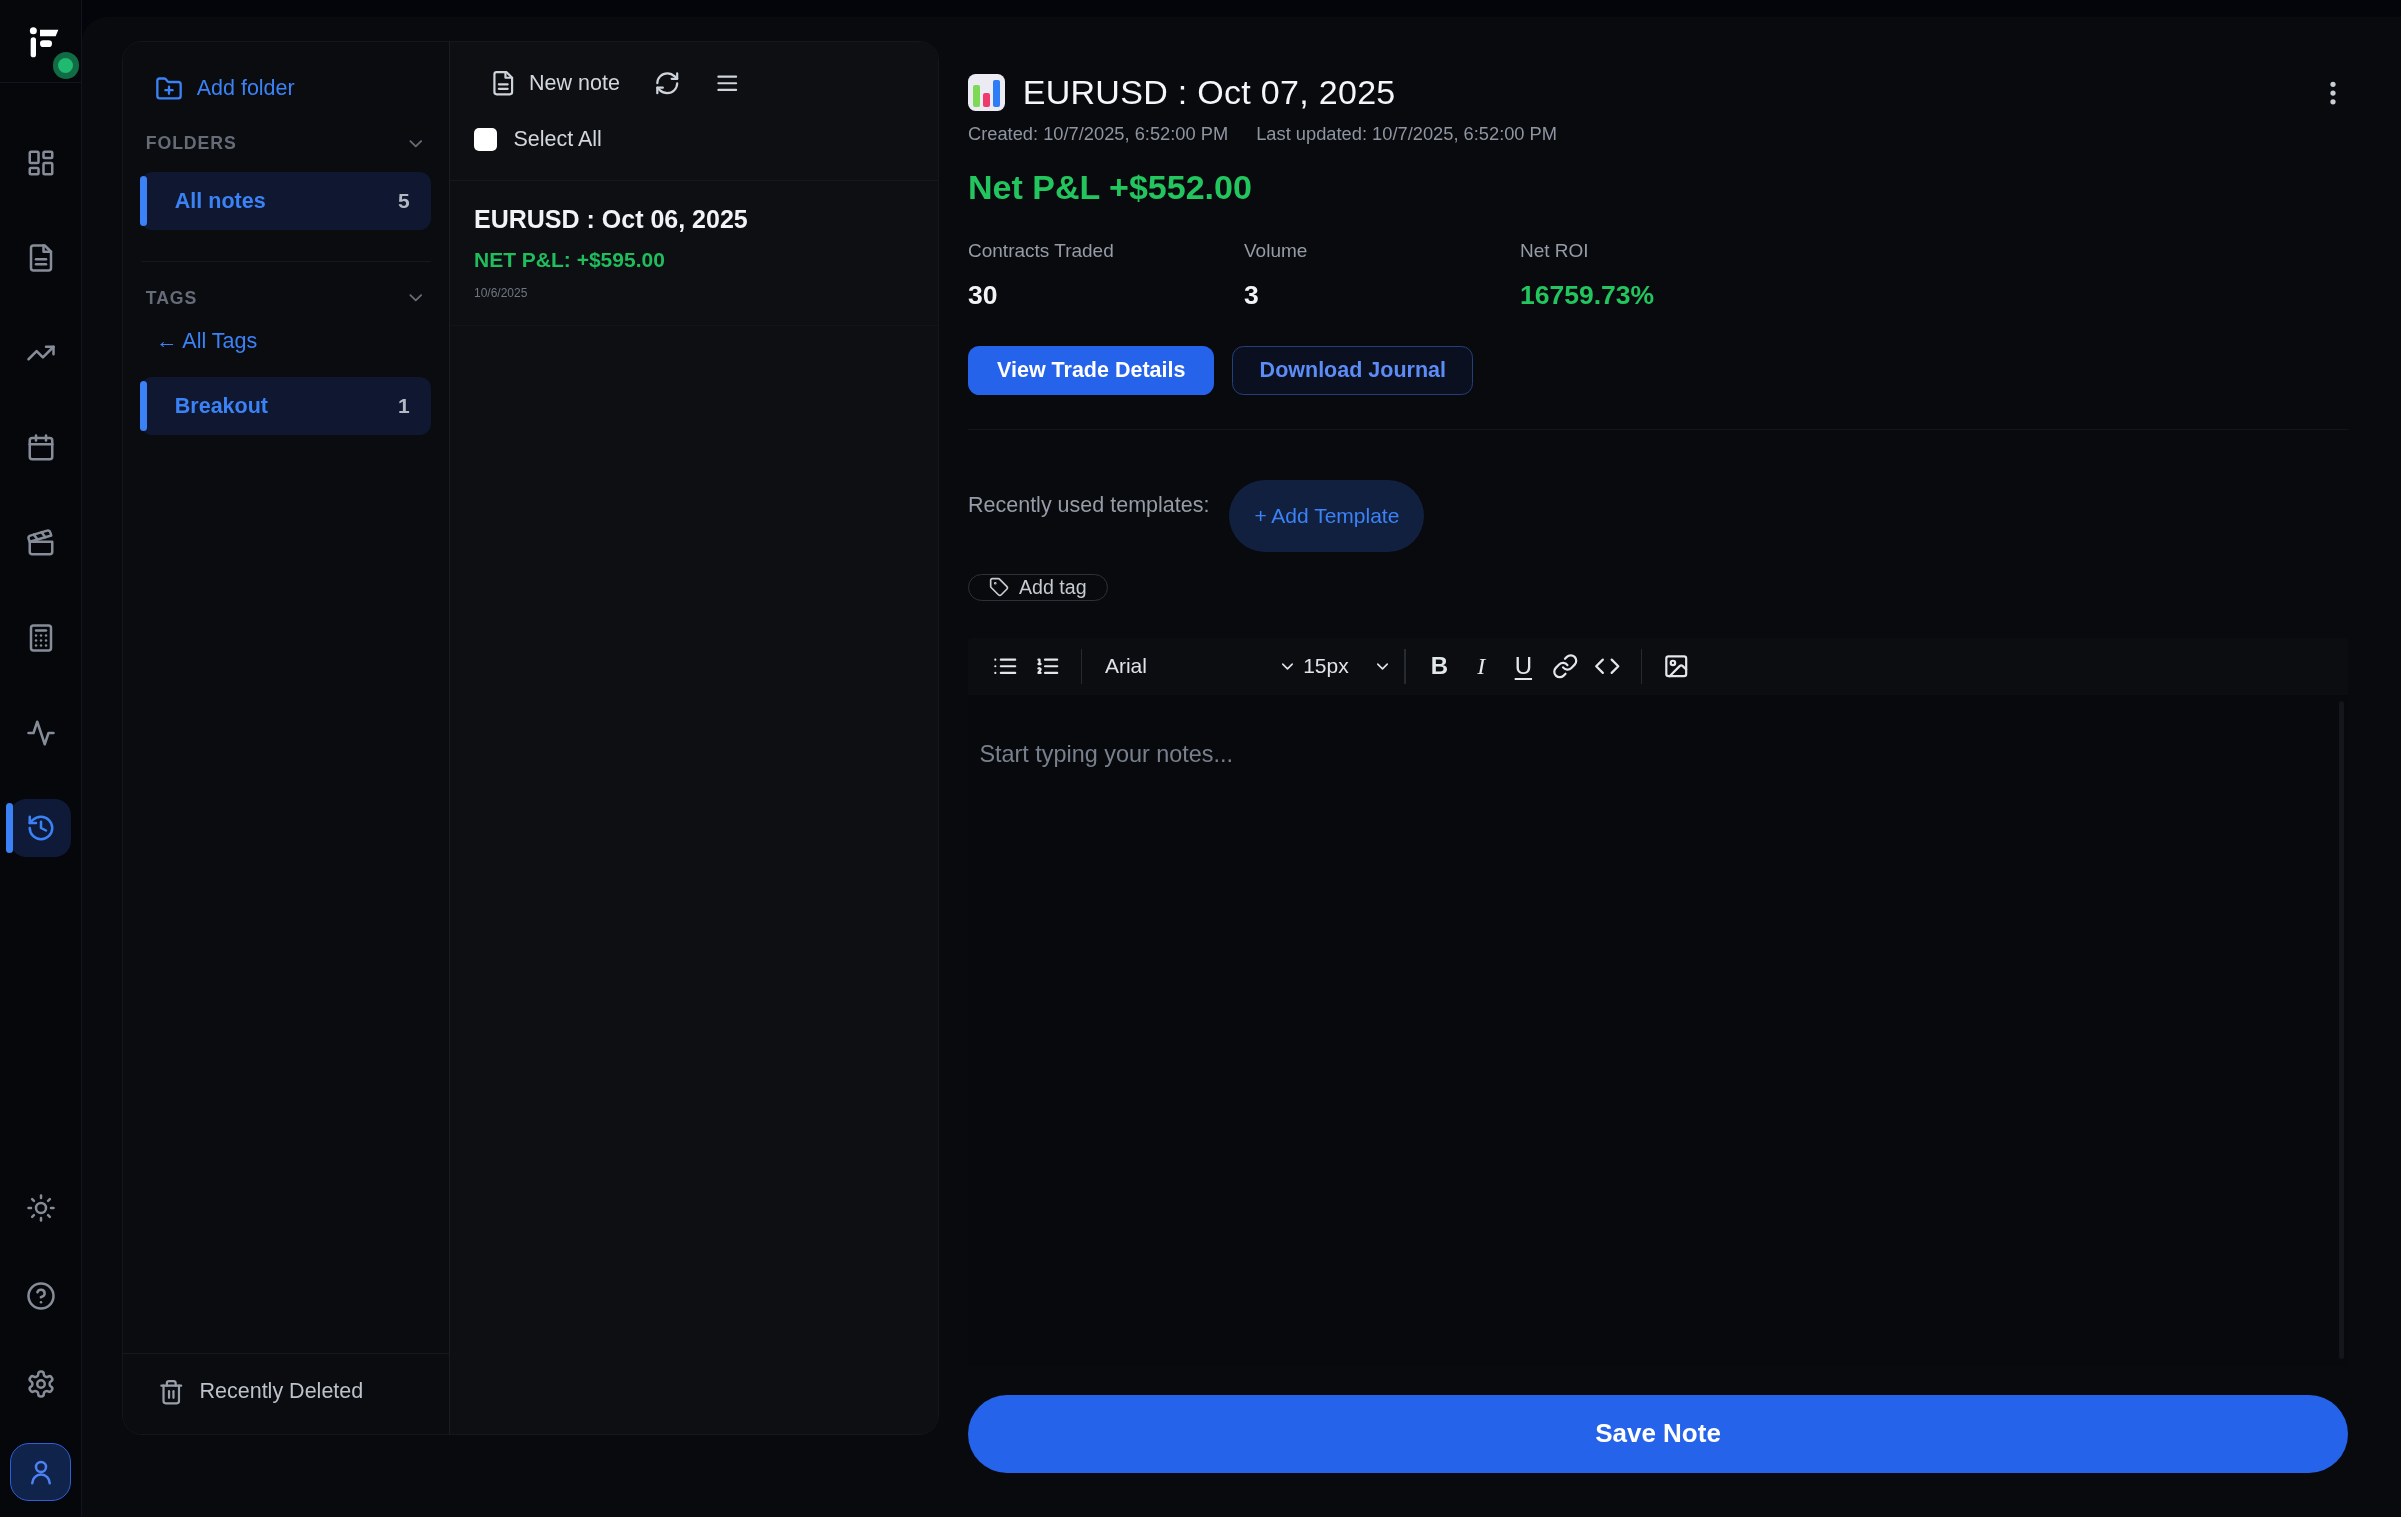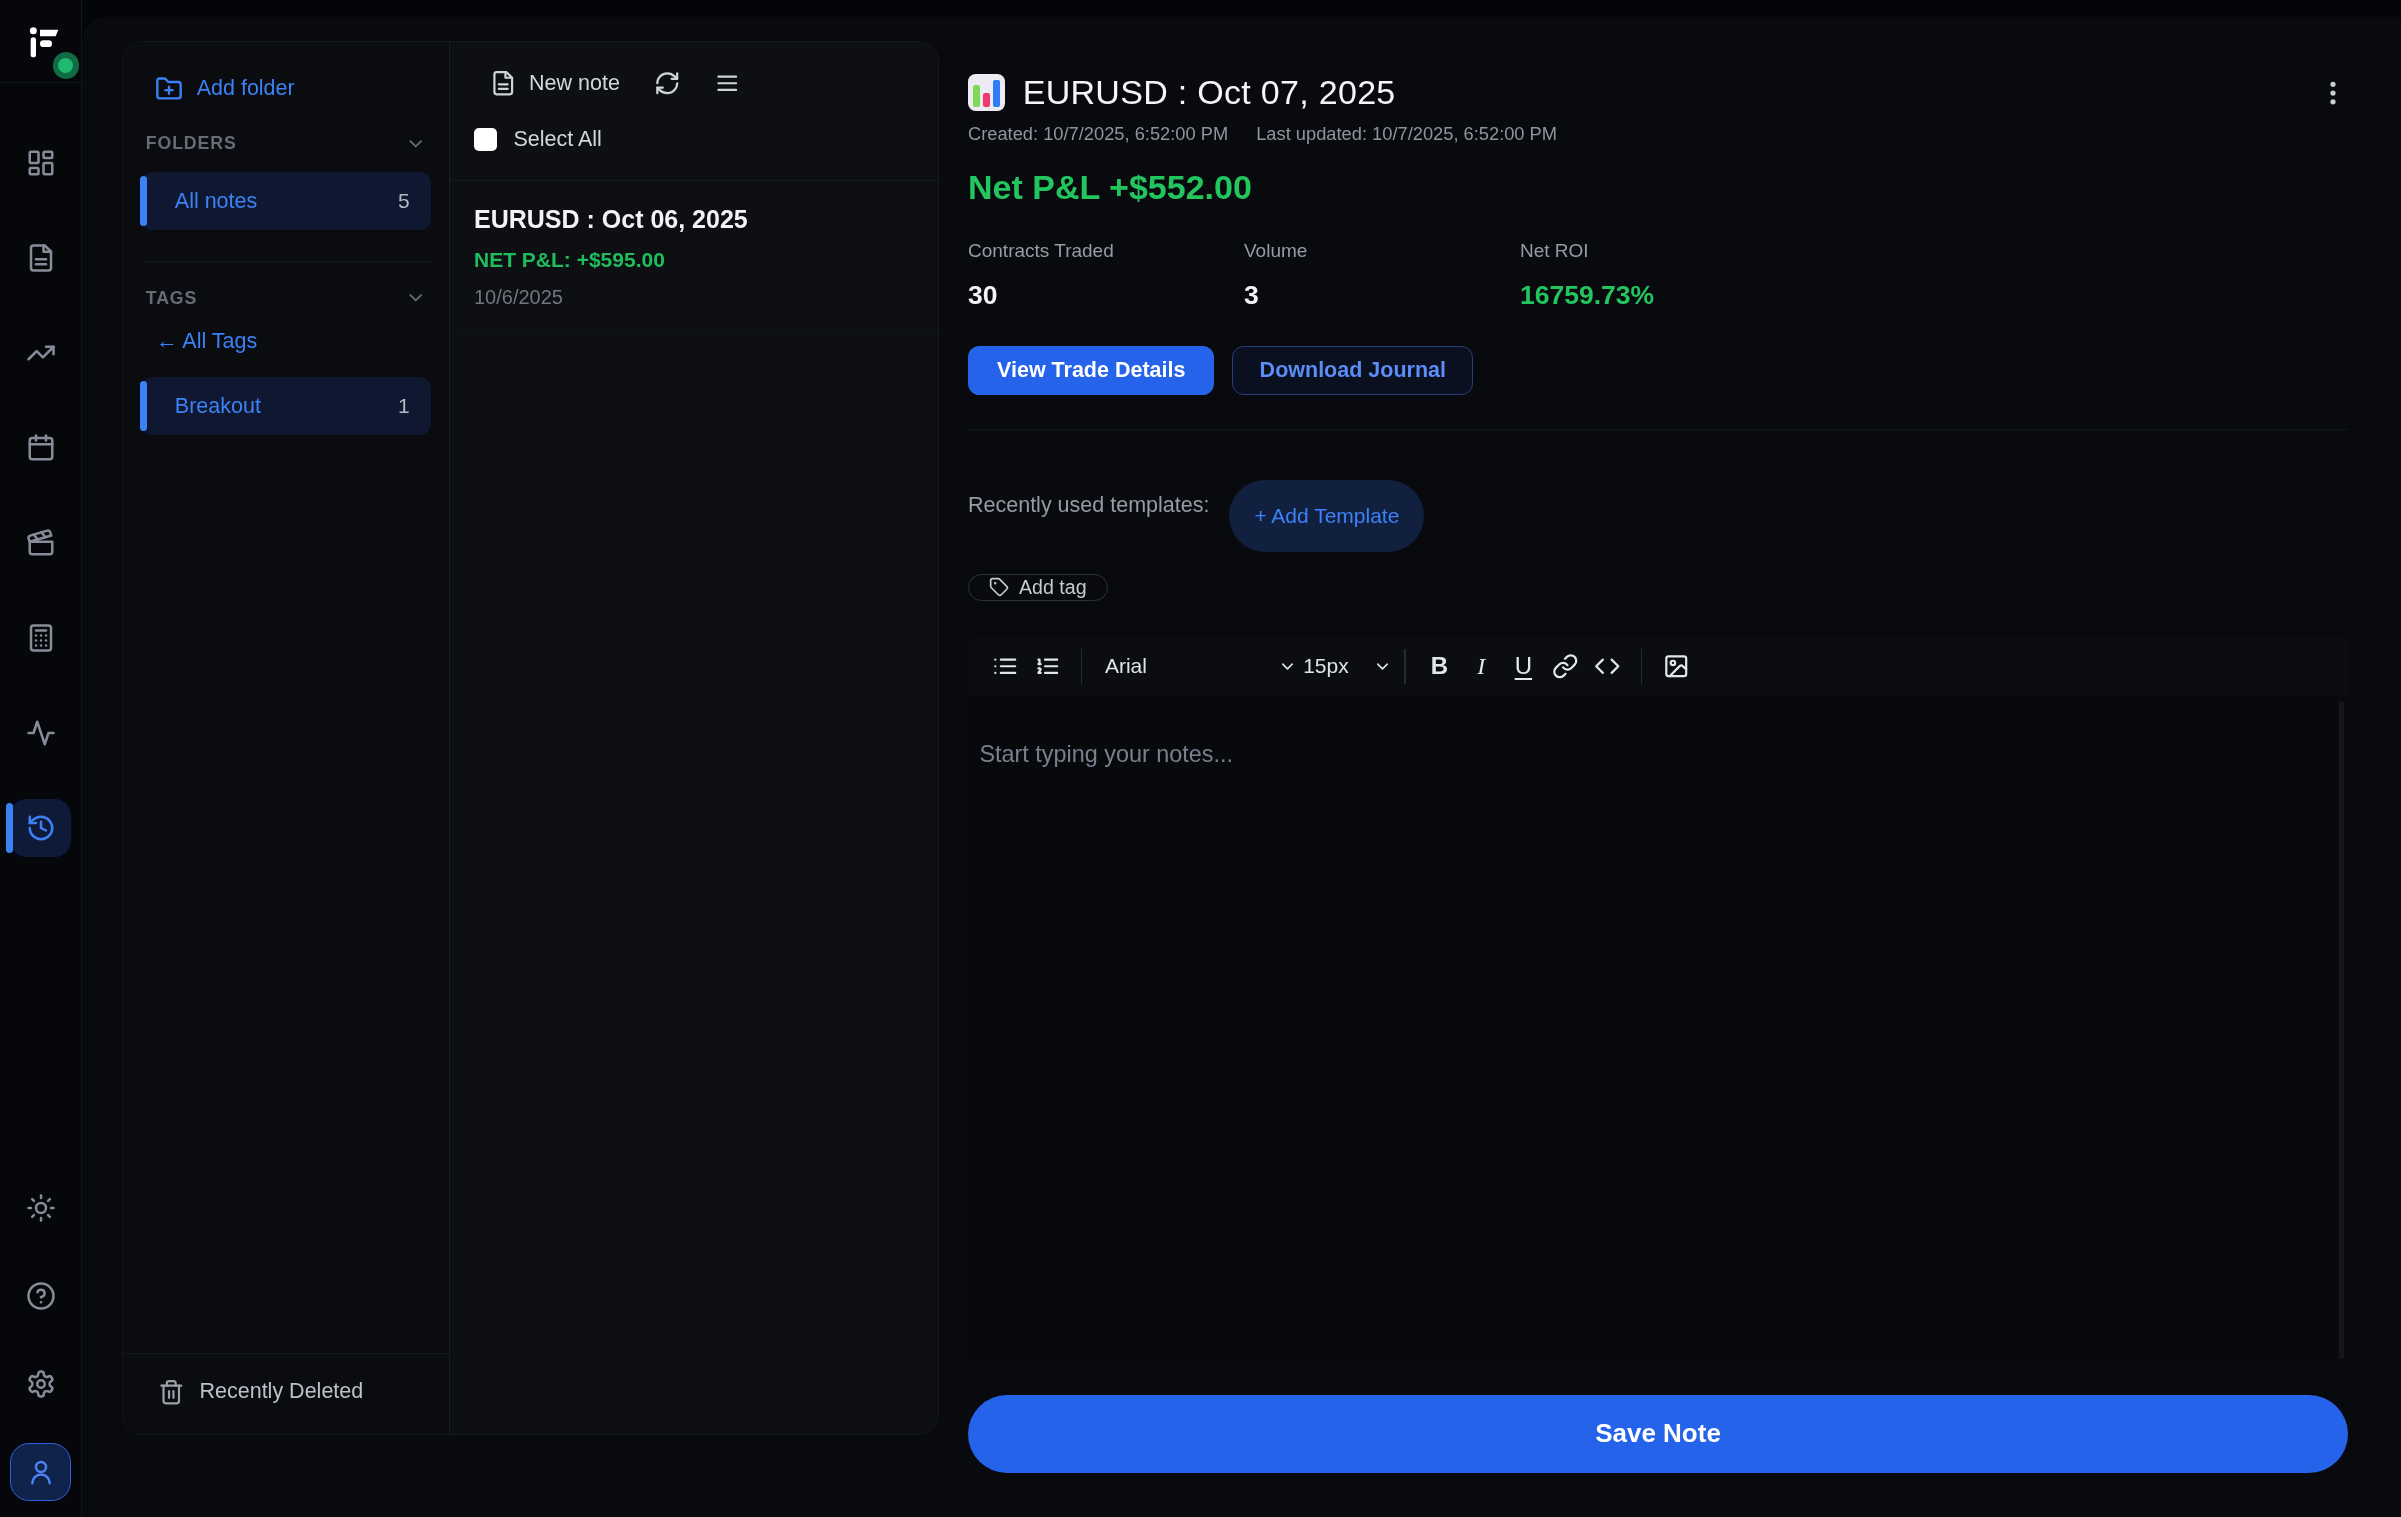--- a/index.html
+++ b/index.html
@@ -37,21 +37,21 @@
   .folders { width:327px; flex:none; background:#0a0c10; border-right:1.3px solid #181c23;
              display:flex; flex-direction:column; padding:21.5px 14px 0 14px; }
   .add-folder { display:flex; align-items:center; gap:14px; color:#3b82f6; font-size:21.5px;
                 margin:11.4px 0 30px 17.7px; }
   .add-folder svg { width:28px; height:28px; }
   .sect-head { display:flex; align-items:center; justify-content:space-between;
                padding:0 8.8px 0 8.8px; color:#656c78; font-size:17.7px; font-weight:700;
                letter-spacing:0.9px; margin-bottom:17.7px; }
   .sect-head svg { width:21.5px; height:21.5px; color:#656c78; }
   .pill-item { position:relative; height:58px; border-radius:11.4px; background:#0f1830;
-               display:flex; align-items:center; margin:0 3.8px 6.3px 3.8px; }
+               display:flex; align-items:center; margin:0 3.8px 6.3px 3.8px;font-weight:bold; }
   .pill-item::before { content:""; position:absolute; left:-1.3px; top:3.8px; bottom:3.8px; width:7px;
                border-radius:6.3px; background:#3b82f6; }
   .pill-item .lbl { color:#3b82f6; font-size:21.5px; padding-left:34px; }
   .pill-item .cnt { margin-left:auto; margin-right:21.5px; color:#b3b9c3; font-size:21px; }
   .sect-div { border-top:1.3px solid #15181e; margin:25px 3.8px; }
   .alltags { display:flex; align-items:center; gap:3.8px; color:#3b82f6; font-size:21.5px;
              margin:2.5px 0 23px 19px; }
   .folders-spacer { flex:1; }
   .recently-deleted { border-top:1.3px solid #15181e; margin:0 -14px; padding:25px 0 29px 35px;
              display:flex; align-items:center; gap:15px; color:#bcc1ca; font-size:21.5px; }
@@ -63,21 +63,21 @@
                    margin-bottom:30px; }
   .newnote { display:flex; align-items:center; gap:12.6px; font-size:21.5px; color:#d3d7dd; }
   .notes-toolbar svg { width:26.5px; height:26.5px; color:#cfd3da; }
   .selectall { display:flex; align-items:center; gap:16.4px; padding-left:24px; margin-bottom:28px; }
   .selectall .box { width:23px; height:23px; background:#ffffff; border-radius:5px; }
   .selectall .txt { color:#d3d7dd; font-size:21.5px; }
   .notes-div { border-top:1.3px solid #15181e; }
   .note-item { padding:24px 23px 25px 24px; border-bottom:1.3px solid #111419; }
   .note-item .t { color:#f2f3f5; font-size:25px; font-weight:700; margin-bottom:14px; }
   .note-item .p { color:#1fbd5c; font-size:21px; font-weight:600; margin-bottom:14px; }
-  .note-item .d { color:#6f7680; font-size:20px; }
+  .note-item .d { color:#6f7680; font-size:12px; }
 
   
   .main { flex:1; padding:56px 53px 0 29px; display:flex; flex-direction:column; }
   .head-row { display:flex; align-items:center; }
   .title-grp { display:flex; align-items:center; gap:17.7px; }
   .chart-ico { width:37px; height:37px; background:#eceaf2; border-radius:7.6px;
                display:flex; align-items:flex-end; justify-content:center; gap:3.2px;
                padding:4.4px 4.4px; }
   .chart-ico i { display:block; width:7px; border-radius:1.9px; }
   .chart-ico .b1 { height:21.5px; background:#7ed957; }

